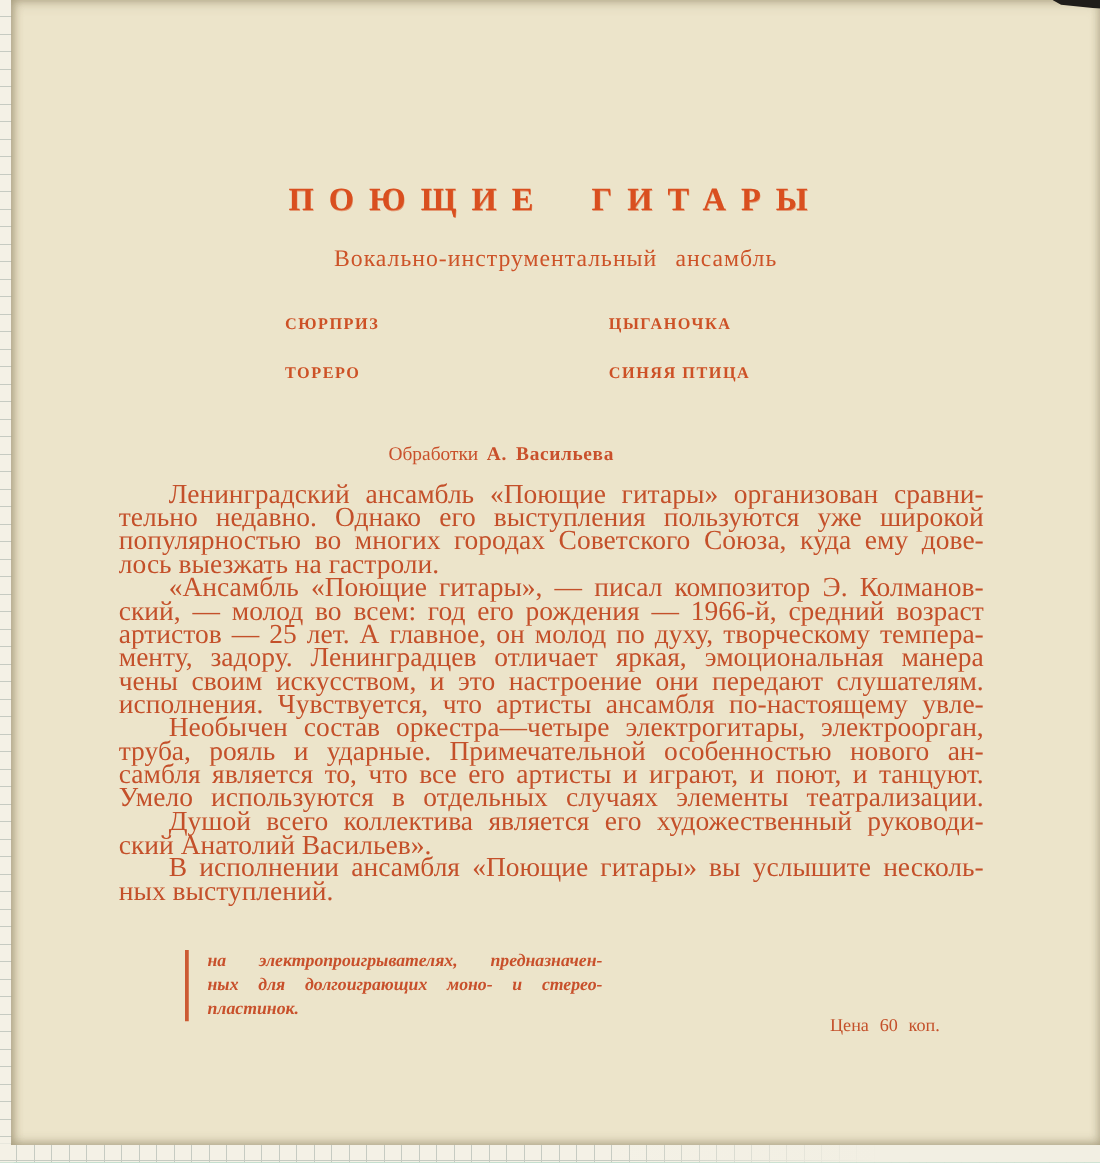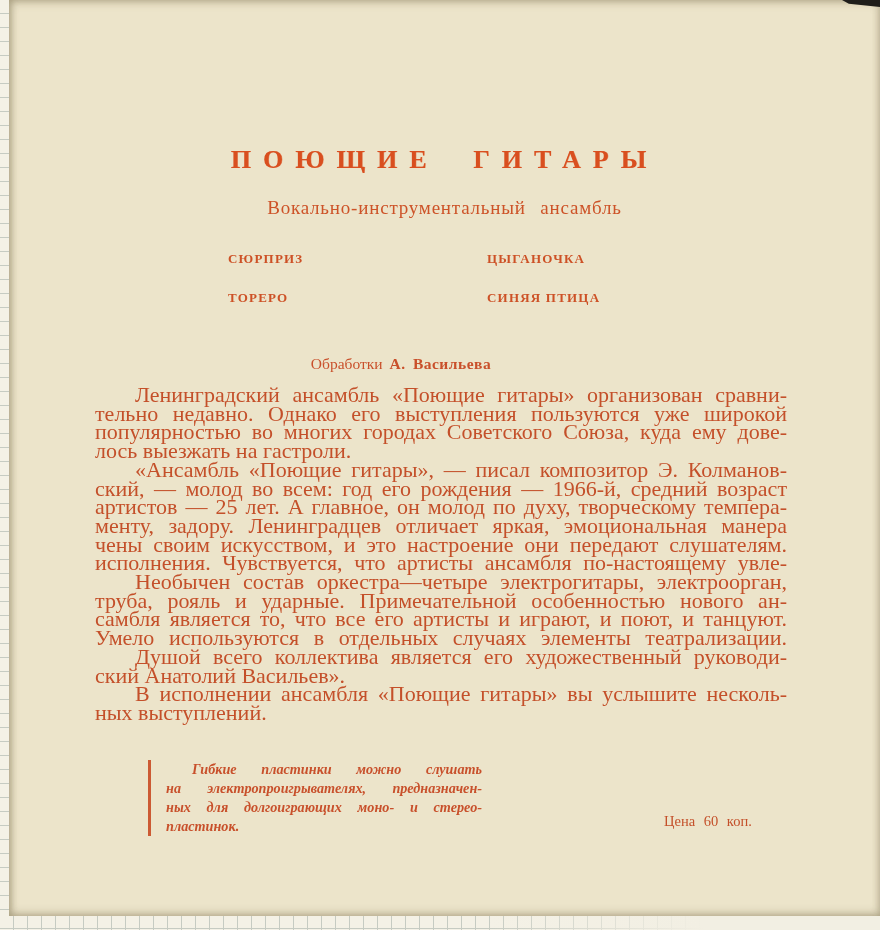--- a/index.html
+++ b/index.html
@@ -137,21 +137,20 @@
         <div class="ln first">Душой всего коллектива является его художественный руководи-</div>
         <div class="ln last">ский Анатолий Васильев».</div>
       </div>
       <div>
         <div class="ln first">В исполнении ансамбля «Поющие гитары» вы услышите несколь-</div>
         <div class="ln last">ных выступлений.</div>
       </div>
     </div>
 
     <div class="note">
-      <div class="ln first">Гибкие пластинки можно слушать</div>
       <div class="ln">на электропроигрывателях, предназначен-</div>
       <div class="ln">ных для долгоиграющих моно- и стерео-</div>
       <div class="ln last">пластинок.</div>
     </div>
 
     <div class="price">Цена 60 коп.</div>
   </div>
 </div>
 
 </body></html>

